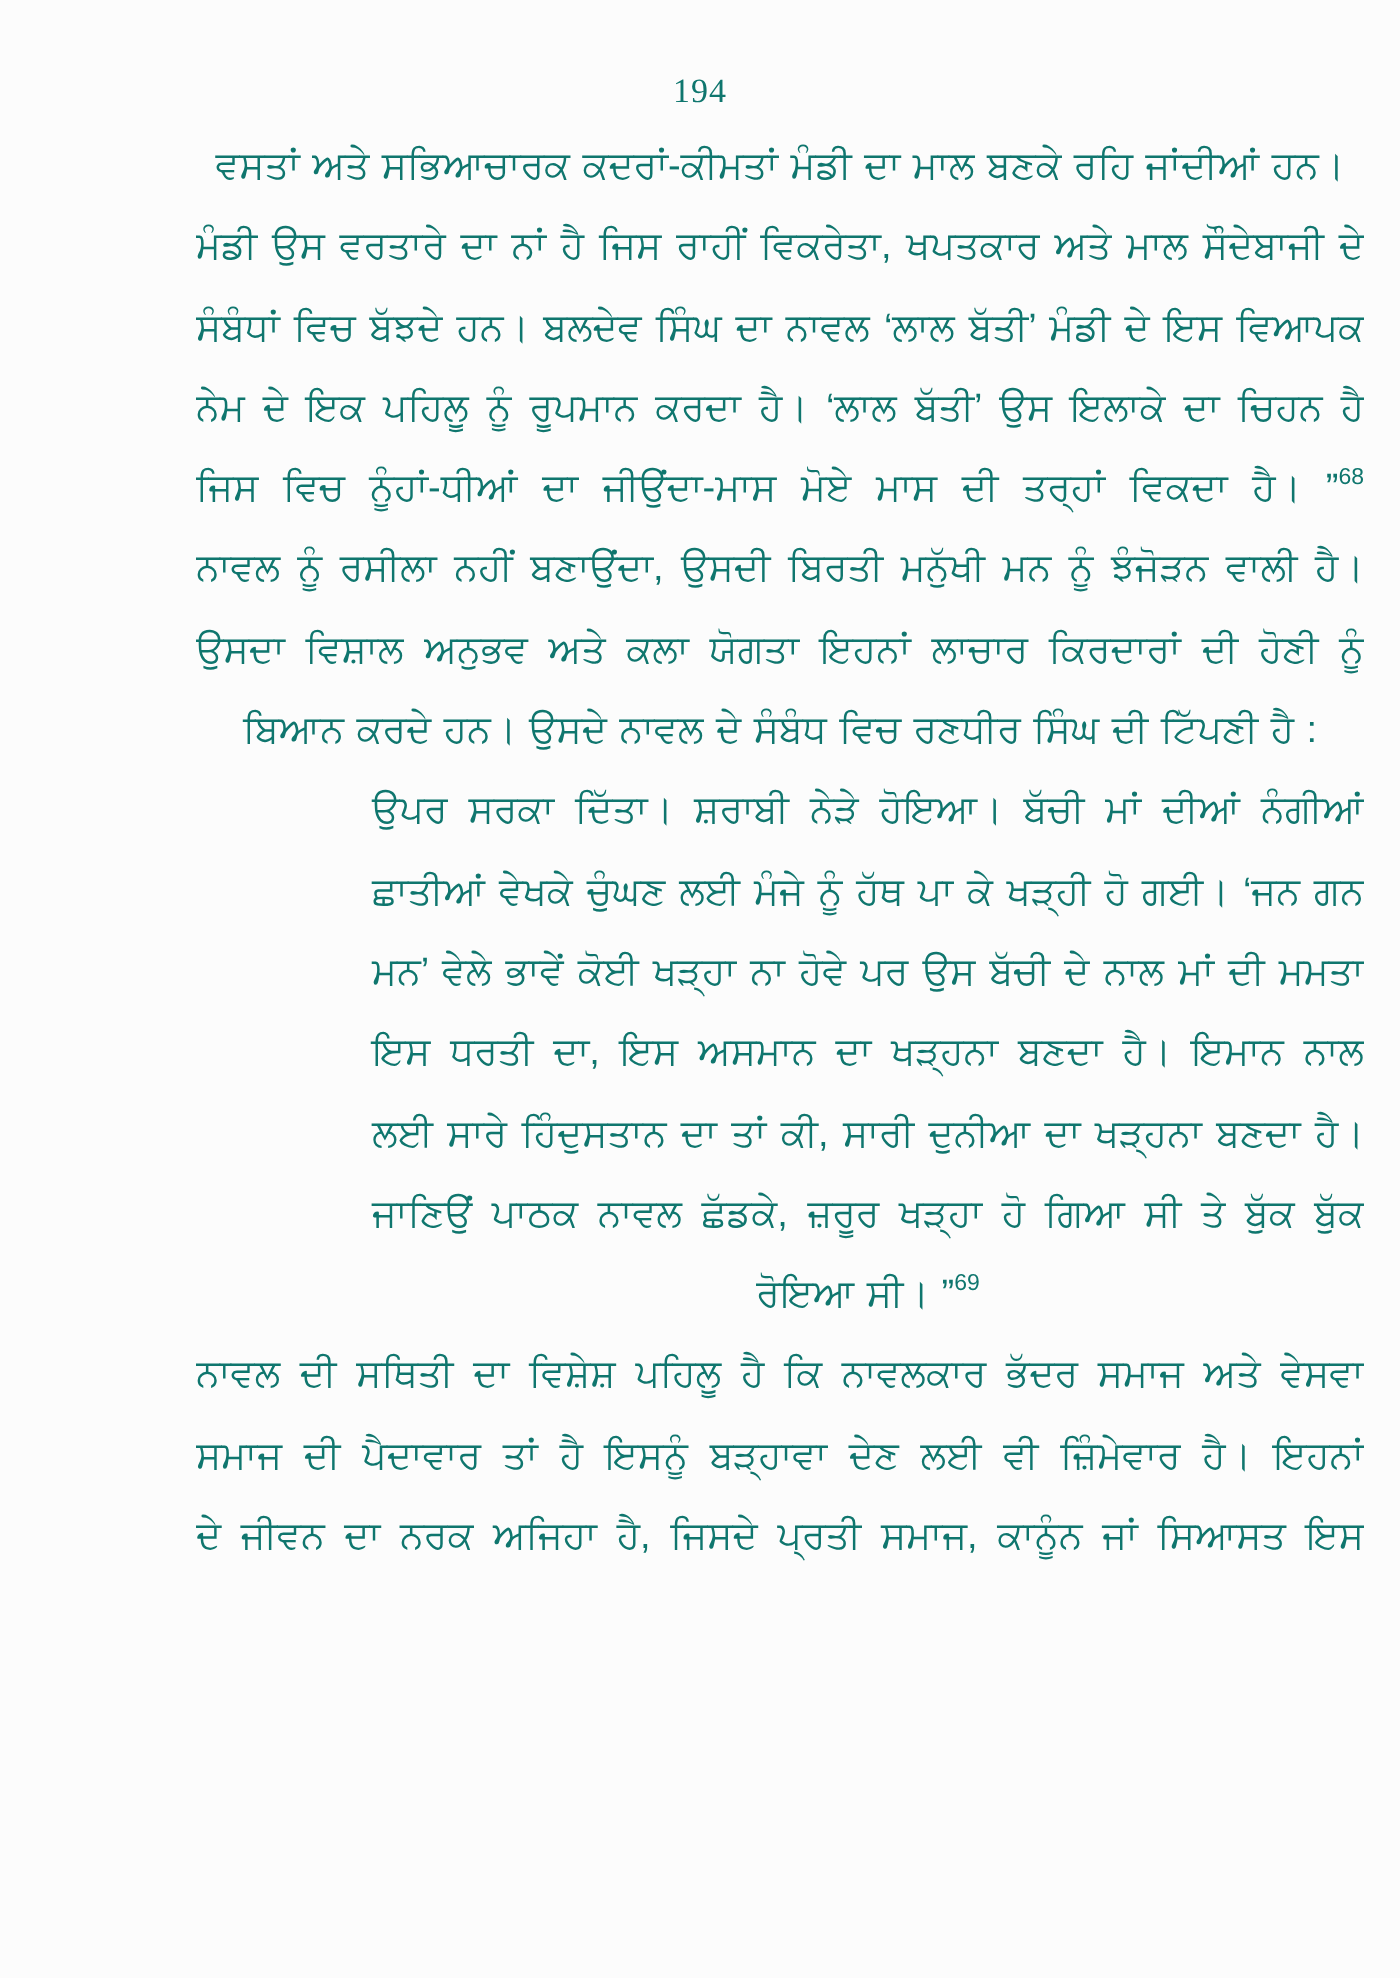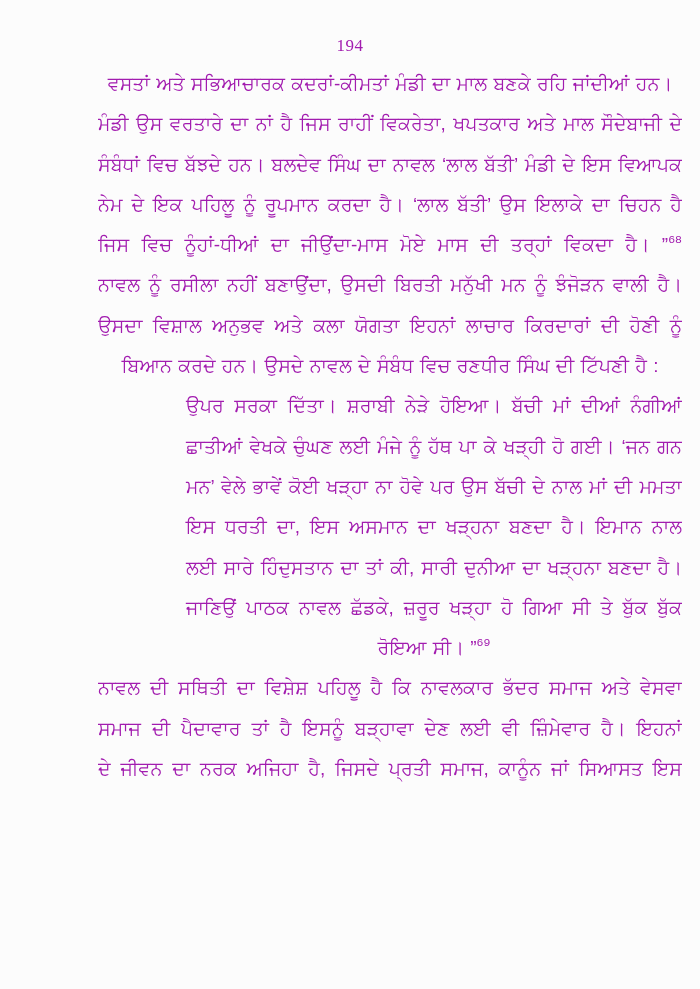--- a/index.html
+++ b/index.html
@@ -5,21 +5,21 @@
   html, body {
     margin: 0;
     padding: 0;
     background: #ffffff;
   }
   .page {
     position: relative;
     width: 700px;
     height: 989px;
     background: #fcfcfc;
-    color: #a21caf;
+    color: #0f766e;
     font-family: "Liberation Sans", "DejaVu Sans", sans-serif;
     overflow: hidden;
   }
   .page-number {
     position: absolute;
     top: 36px;
     left: 0;
     width: 700px;
     text-align: center;
     font-family: "Liberation Serif", serif;
@@ -43,21 +43,21 @@
   
   .line.j {
     text-align: justify;
     text-align-last: justify;
   }
   
   .quote .line {
     padding-left: 88px;
   }
   sup.fn {
-    font-family: Liberation Mono, monospace;
+    font-family: Liberation Sans, sans-serif;
     font-size: 11.5px;
     line-height: 0;
     position: relative;
     top: -1px;
     vertical-align: super;
   }
 </style>
 </head>
 <body>
 

